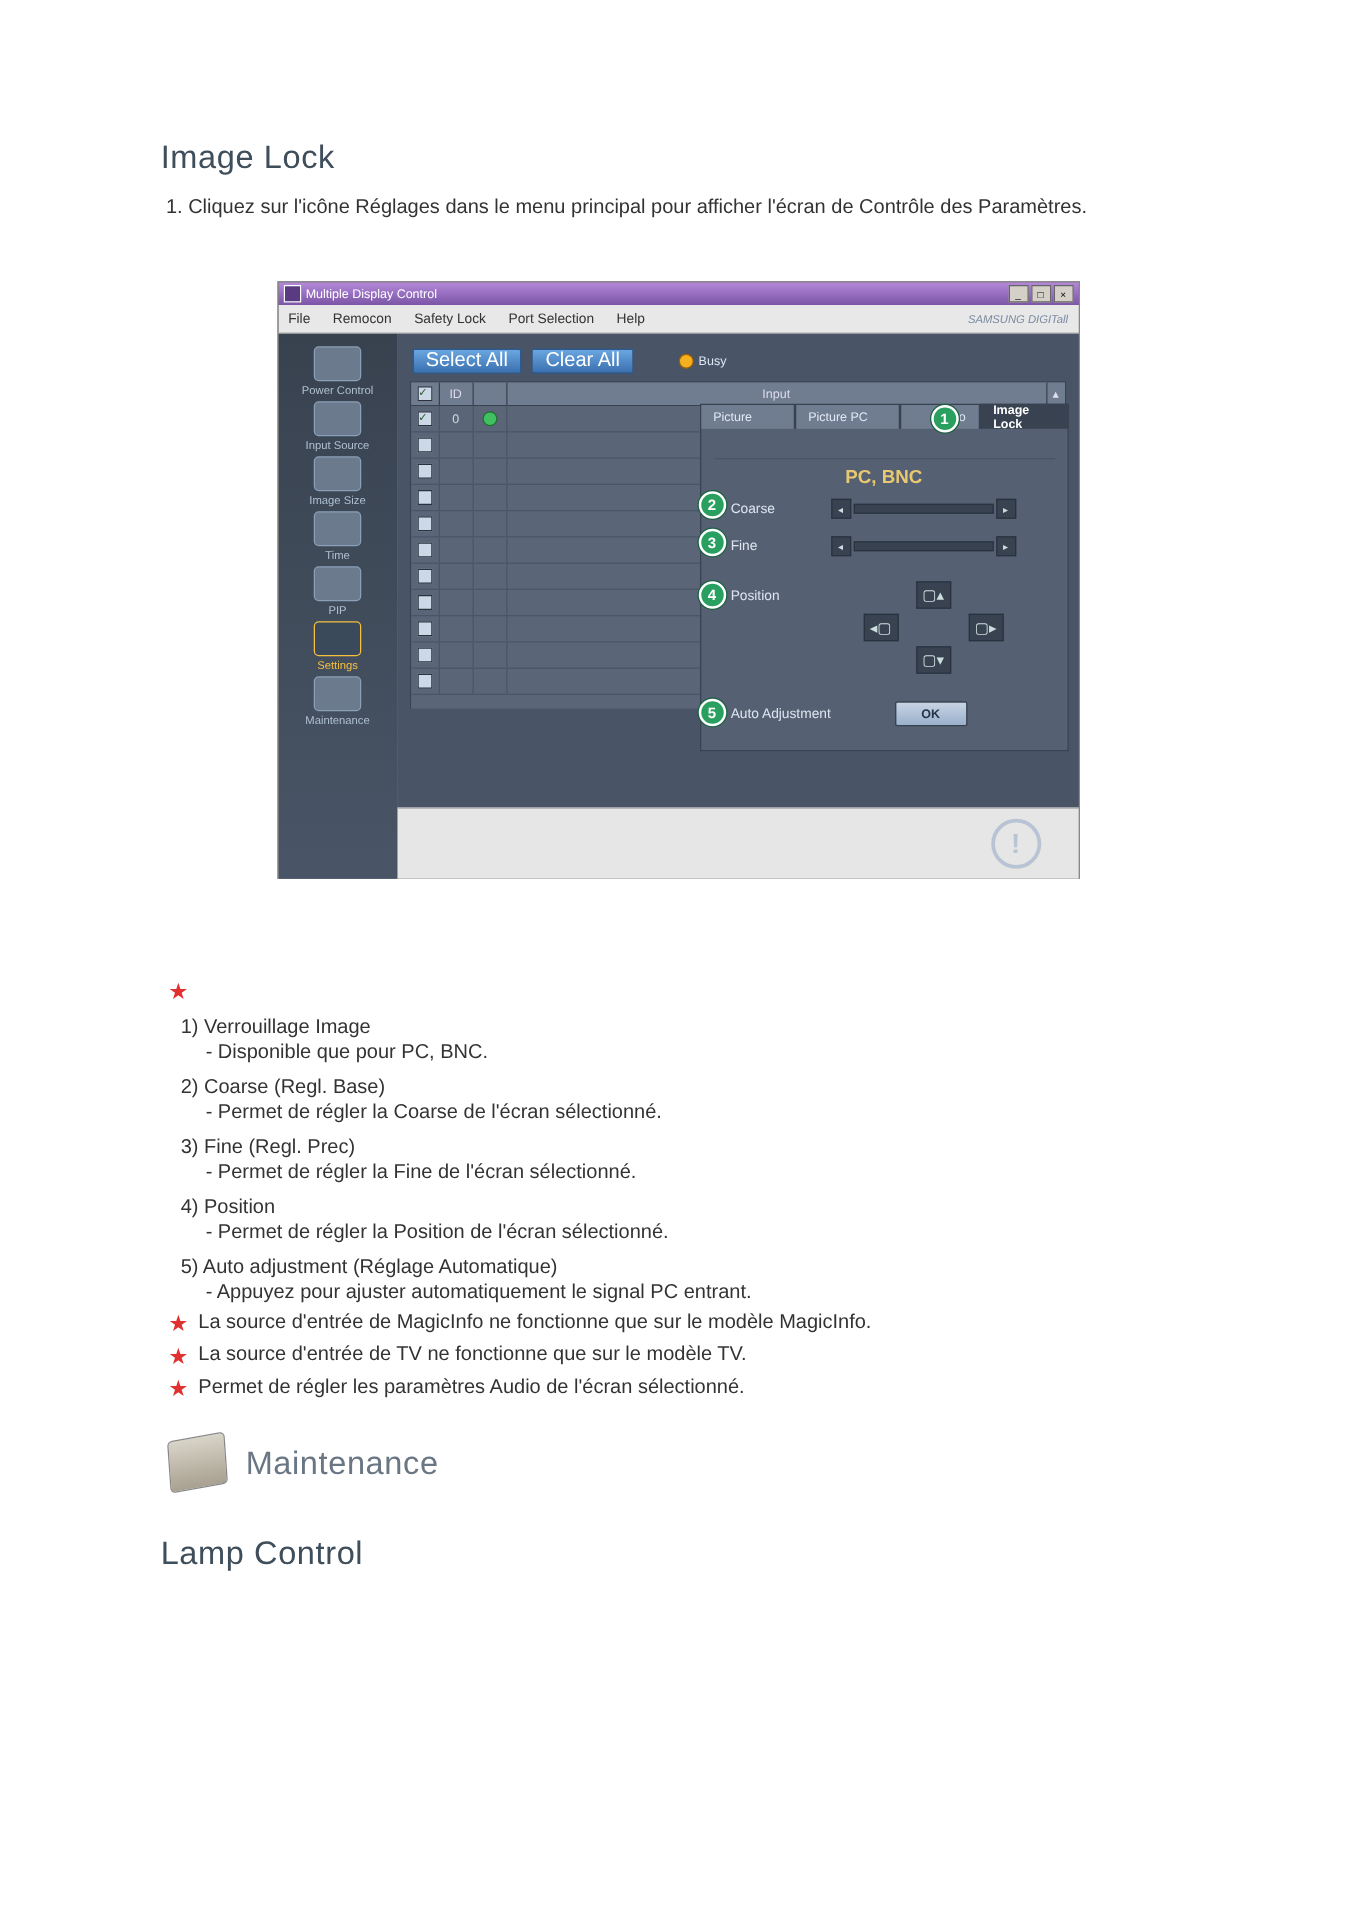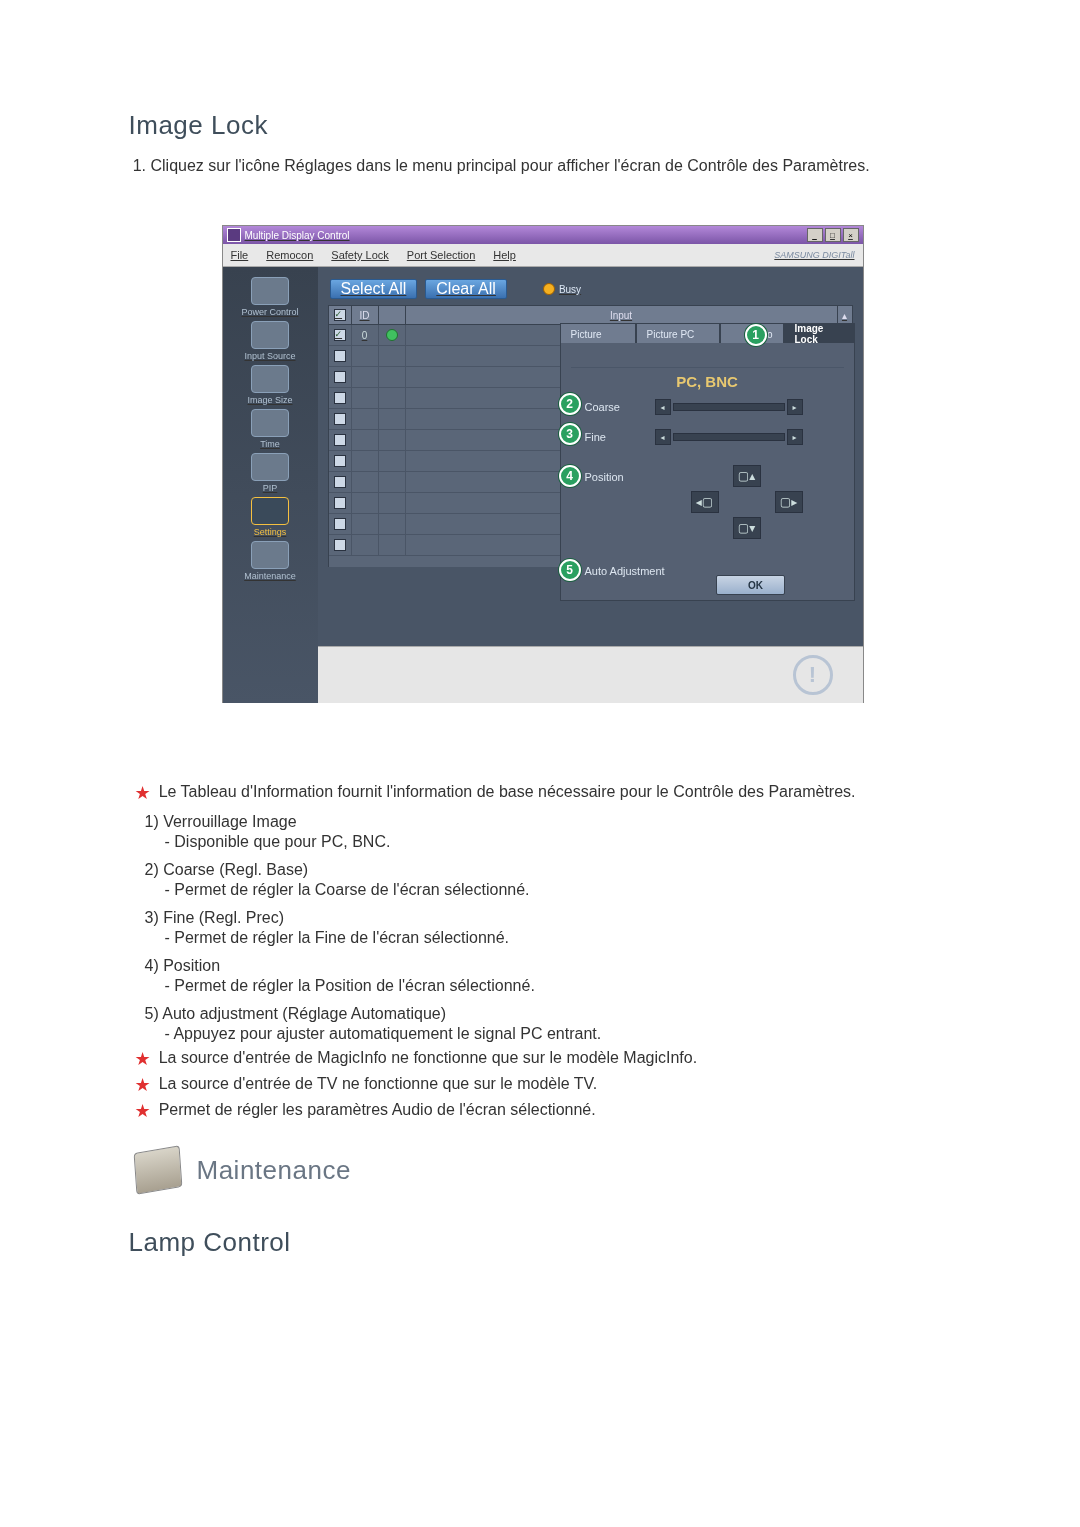--- a/index.html
+++ b/index.html
@@ -1,21 +1,21 @@
 <!DOCTYPE html>
 <html><head>
 <meta charset="utf-8">
 <style>
   html,body{margin:0;padding:0;background:#fff;font-family:Arial,Helvetica,sans-serif;color:#333;}
   .page{width:1003px;min-height:1527px;margin:0 auto;position:relative;box-sizing:border-box;padding:110px 85px 40px 90px;}
   h2.section-title{font-size:26px;font-weight:400;color:#3f4e5b;margin:0 0 16px 0;letter-spacing:0.5px;}
   .instr-list{margin:0 0 30px 22px;padding:0;font-size:16px;color:#333;}
   .instr-list li{margin-bottom:8px;}
   
-  .app-window{width:640px;height:476px;margin:50px auto 80px auto;background:#737373;border:1px solid #888;position:relative;font-size:10px;text-decoration:underline;}
+  .app-window{width:640px;height:476px;margin:50px auto 80px auto;background:#737373;border:1px solid #888;position:relative;font-size:10px;}
   .titlebar{height:18px;background:linear-gradient(#b388d9,#7b55a7);color:#fff;display:flex;align-items:center;padding:0 4px;}
   .titlebar .tb-icon{width:12px;height:12px;background:#5a3a80;border:1px solid #fff;margin-right:4px;}
   .titlebar .win-btns{margin-left:auto;display:flex;gap:2px;}
   .titlebar .win-btn{width:14px;height:12px;background:#d4d0c8;border:1px solid #666;font-size:8px;display:flex;align-items:center;justify-content:center;color:#000;}
   .menubar{height:22px;background:#e8e8e8;border-bottom:1px solid #aaa;display:flex;align-items:center;padding:0 8px;gap:18px;color:#333;}
   .menubar .menu-item{font-size:11px;}
   .menubar .brand{margin-left:auto;font-size:9px;color:#7a8aa0;font-style:italic;}
   .body-row{display:flex;height:calc(100% - 40px);}
   .sidebar{width:95px;background:linear-gradient(#38424f,#495566);display:flex;flex-direction:column;align-items:center;padding-top:10px;gap:4px;}
   .sb-item{width:80px;text-align:center;color:#b0c0d0;font-size:9px;}
@@ -50,29 +50,29 @@
   .tab-panel{position:absolute;right:8px;top:56px;width:295px;}
   .tab-row{display:flex;height:20px;}
   .tab{flex:none;height:20px;padding:0 10px;background:#707c90;color:#e0e8f4;font-size:10px;display:flex;align-items:center;border:1px solid #384250;position:relative;}
   .tab.picture{width:54px;}
   .tab.pcpic{width:62px;}
   .tab.audio{width:42px;justify-content:flex-end;}
   .tab.ilock{flex:1;background:#384250;color:#fff;font-weight:bold;}
   .tab-body{background:#556072;border:1px solid #384250;border-top:none;height:258px;padding:14px 10px 8px 10px;box-sizing:border-box;color:#dde6f0;font-size:11px;position:relative;}
   .pcbnc{position:absolute;top:30px;left:0;right:0;text-align:center;color:#e8c870;font-size:15px;font-weight:bold;}
   .hr-g{position:absolute;top:24px;left:10px;right:10px;height:1px;background:linear-gradient(#2a3444,#6a788c);}
-  .ctrl-row{position:absolute;left:24px;display:flex;align-items:center;}
+  .ctrl-row{position:absolute;left:24px;display:flex;align-items:center;gap:10px;}
   .ctrl-row .lbl{width:70px;}
   .slider{display:flex;align-items:center;gap:2px;}
   .sl-btn{width:14px;height:14px;border:1px solid #2a3240;background:#384250;color:#cdd;font-size:8px;display:flex;align-items:center;justify-content:center;}
   .sl-track{width:110px;height:6px;background:#384250;border:1px solid #2a3240;}
   .marker{position:absolute;width:18px;height:18px;border-radius:50%;background:#2aa060;border:2px solid #fff;color:#fff;font-weight:bold;font-size:12px;display:flex;align-items:center;justify-content:center;box-shadow:0 0 0 1px #1a6040;}
   .pos-grid{position:absolute;left:130px;top:122px;width:110px;height:70px;}
   .pos-arrow{position:absolute;width:26px;height:20px;border:1px solid #2a3240;background:#384250;display:flex;align-items:center;justify-content:center;color:#cdd;font-size:12px;}
-  .ok-btn{position:absolute;left:155px;top:232px;width:56px;height:18px;background:linear-gradient(#c8d4e4,#9ab0cc);border:1px solid #384250;color:#243444;font-size:10px;display:flex;align-items:center;justify-content:center;font-weight:bold;border-radius:2px;padding-left:11px;}
+  .ok-btn{position:absolute;left:155px;top:218px;width:56px;height:18px;background:linear-gradient(#c8d4e4,#9ab0cc);border:1px solid #384250;color:#243444;font-size:10px;display:flex;align-items:center;justify-content:center;font-weight:bold;border-radius:2px;}
   .footer-bar{position:absolute;left:0;right:0;bottom:0;height:56px;background:#e6e6e6;border-top:1px solid #aaa;}
   .warn-icon{position:absolute;right:30px;bottom:8px;width:34px;height:34px;border-radius:50%;border:3px solid #b8c4d4;color:#b8c4d4;font-size:22px;display:flex;align-items:center;justify-content:center;font-weight:bold;}
   
   .note-block{font-size:16px;color:#333;margin-left:6px;}
   .star-line{display:flex;align-items:flex-start;gap:8px;margin:6px 0;}
   .star{color:#e03030;font-size:18px;line-height:20px;}
   .num-item{margin:10px 0 2px 10px;}
   .sub-line{margin-left:30px;margin-bottom:4px;}
   .maint-row{display:flex;align-items:center;gap:16px;margin-top:28px;}
   .maint-icon{width:44px;height:40px;background:linear-gradient(#d8d4c8,#a8a090);border:1px solid #888;transform:skewY(-6deg) rotate(-4deg);border-radius:4px;}
@@ -294,21 +294,20 @@
         <div class="footer-bar">
           <div class="warn-icon">!</div>
         </div>
       </div>
     </div>
   </div>
 
   <div class="note-block">
     <div class="star-line">
         <span class="star">★</span>
-        <span>Le Tableau d'Information fournit l'information de base nécessaire pour le Contrôle des Paramètres.</span>
       </div>
 
     <div class="num-item">1) Verrouillage Image</div>
     <div class="sub-line">- Disponible que pour PC, BNC.</div>
 
     <div class="num-item">2) Coarse (Regl. Base)</div>
     <div class="sub-line">- Permet de régler la Coarse de l'écran sélectionné.</div>
 
     <div class="num-item">3) Fine (Regl. Prec)</div>
     <div class="sub-line">- Permet de régler la Fine de l'écran sélectionné.</div>

